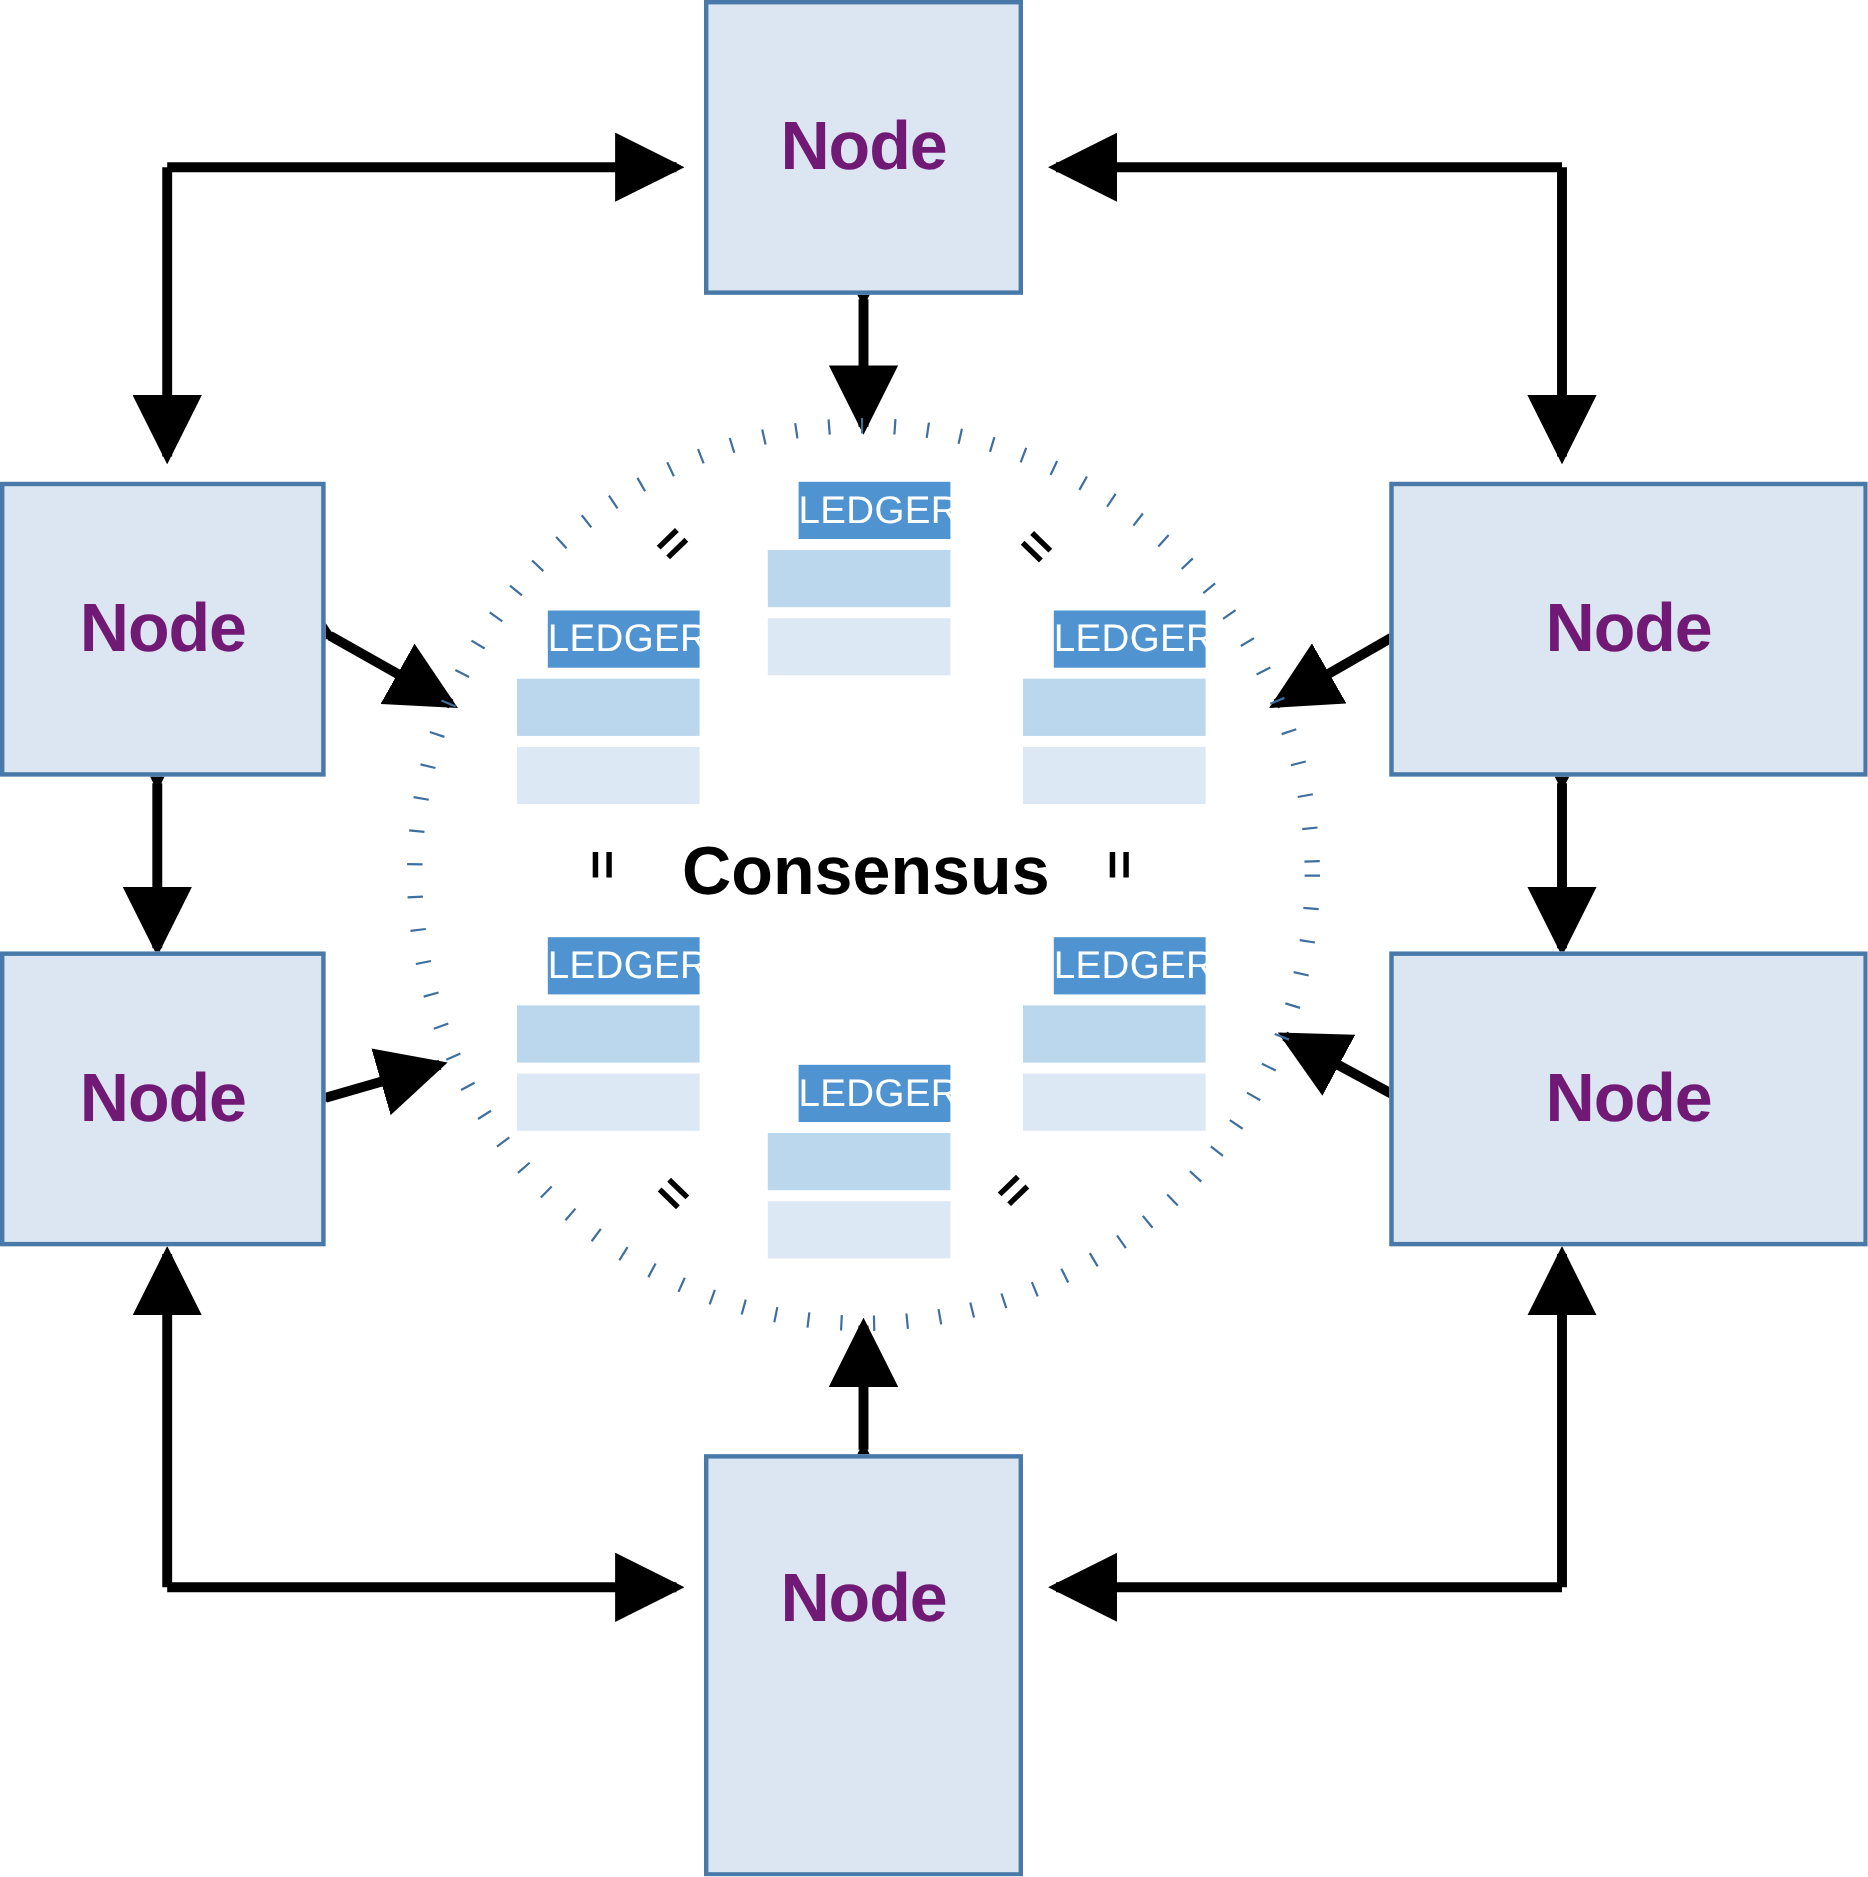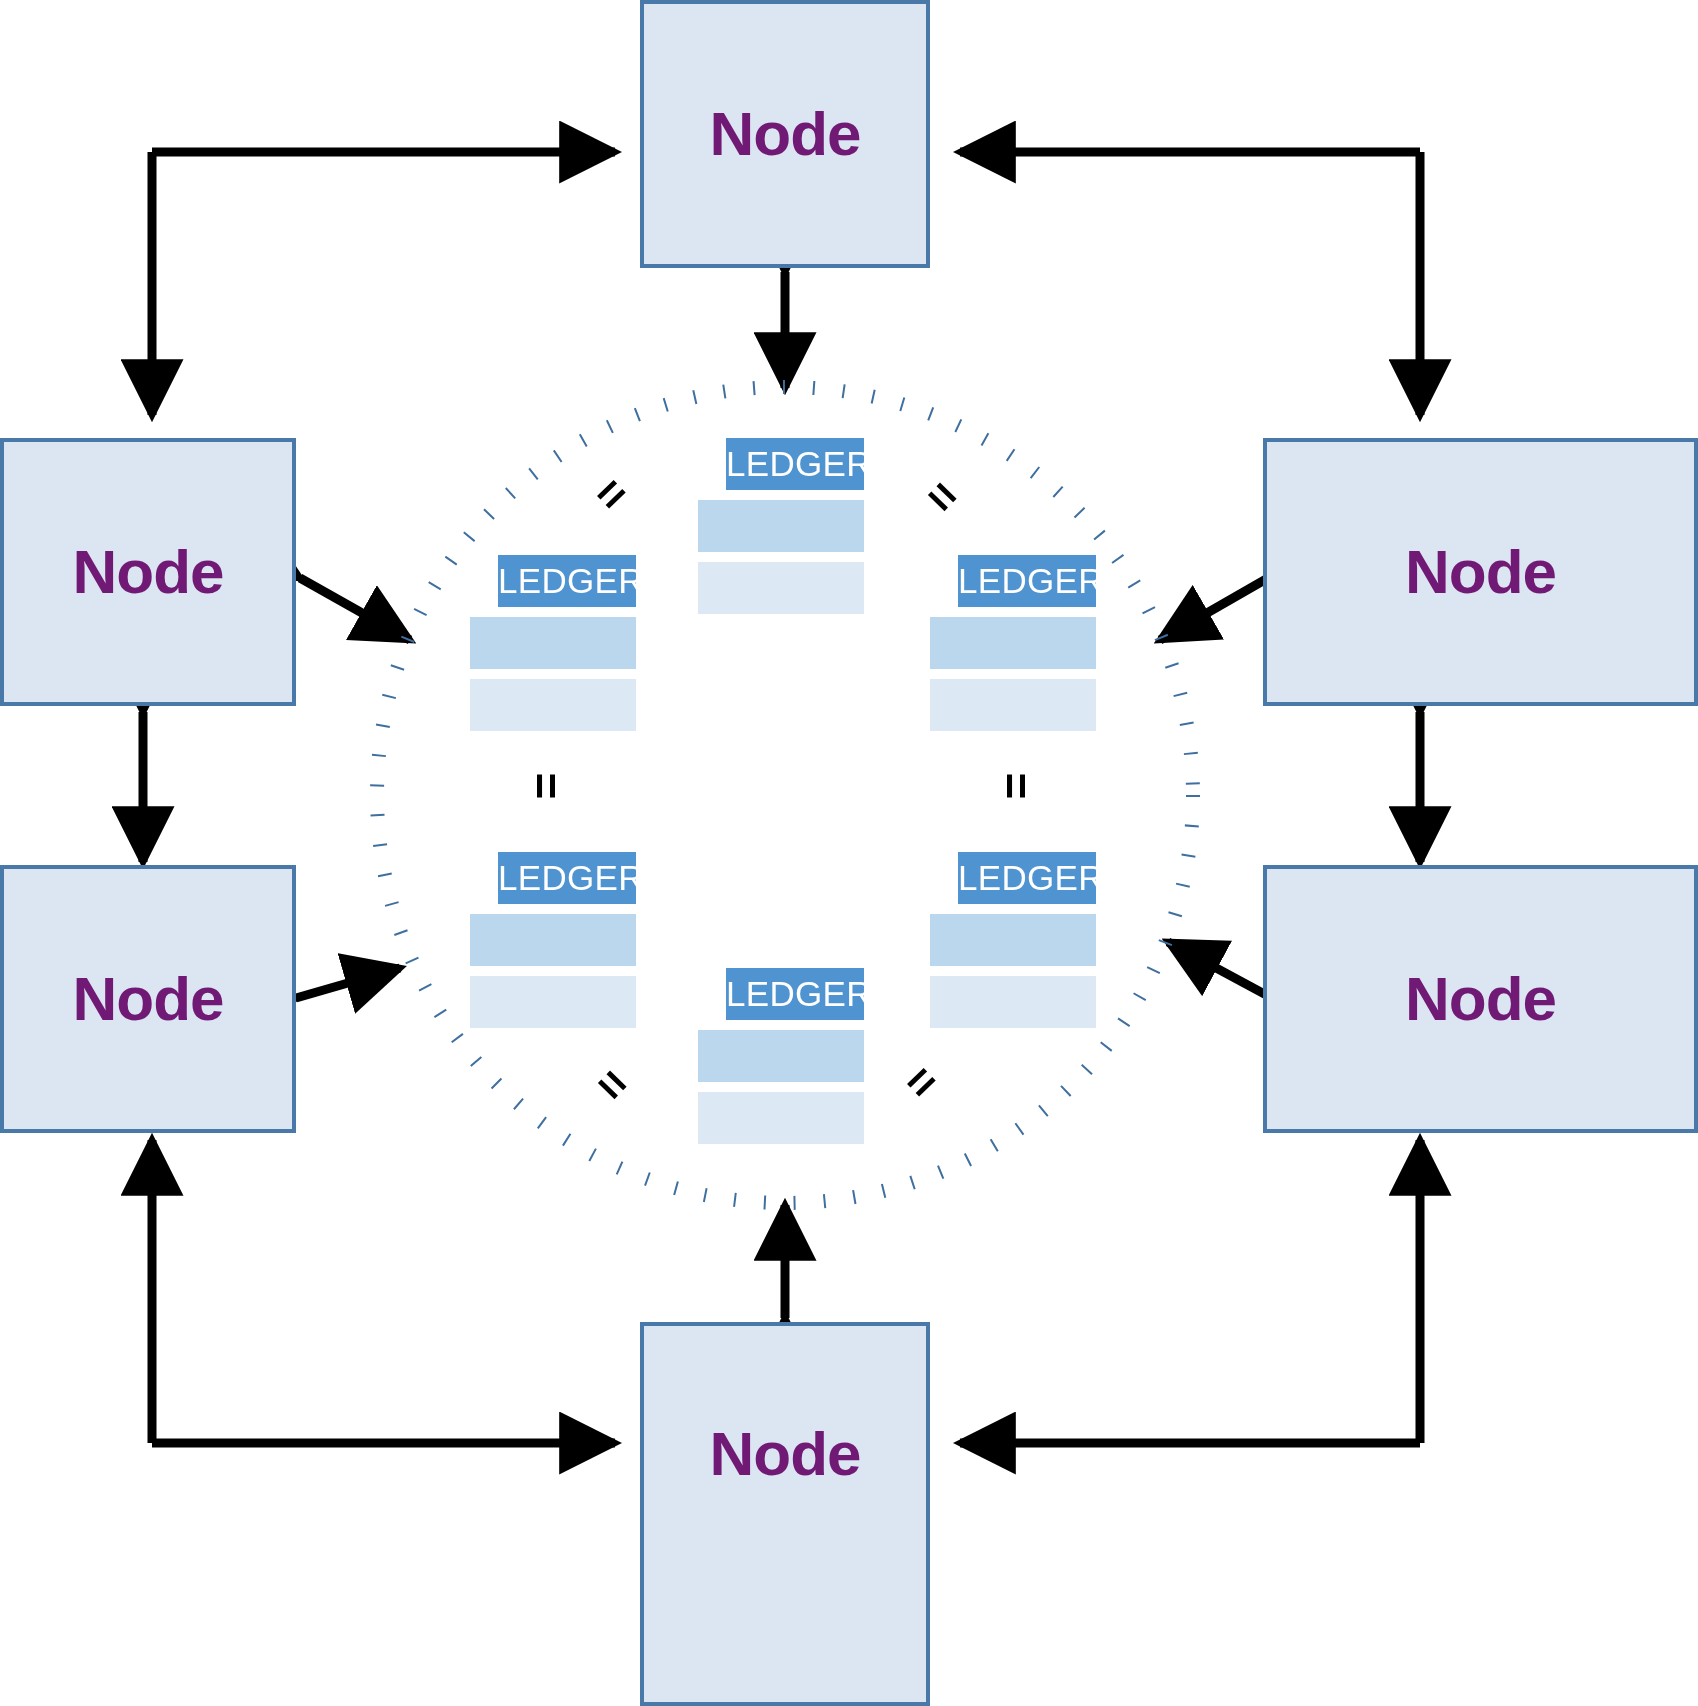--- a/index.html
+++ b/index.html
@@ -197,14 +197,15 @@
   <div class="eqmark" style="left:930px; top:472px; transform:rotate(44deg);">=</div>
 
   <div class="eqmark" style="left:535px; top:765px; transform:rotate(-90deg);">=</div>
 
   <div class="eqmark" style="left:1005px; top:765px; transform:rotate(-90deg);">=</div>
 
   <div class="eqmark" style="left:600px; top:1060px; transform:rotate(44deg);">=</div>
 
   <div class="eqmark" style="left:908px; top:1060px; transform:rotate(-44deg);">=</div>
 
+  <div class="consensus" style="left:620px; top:762px;">Consensus</div>
 
 </div>
 
 </body></html>

